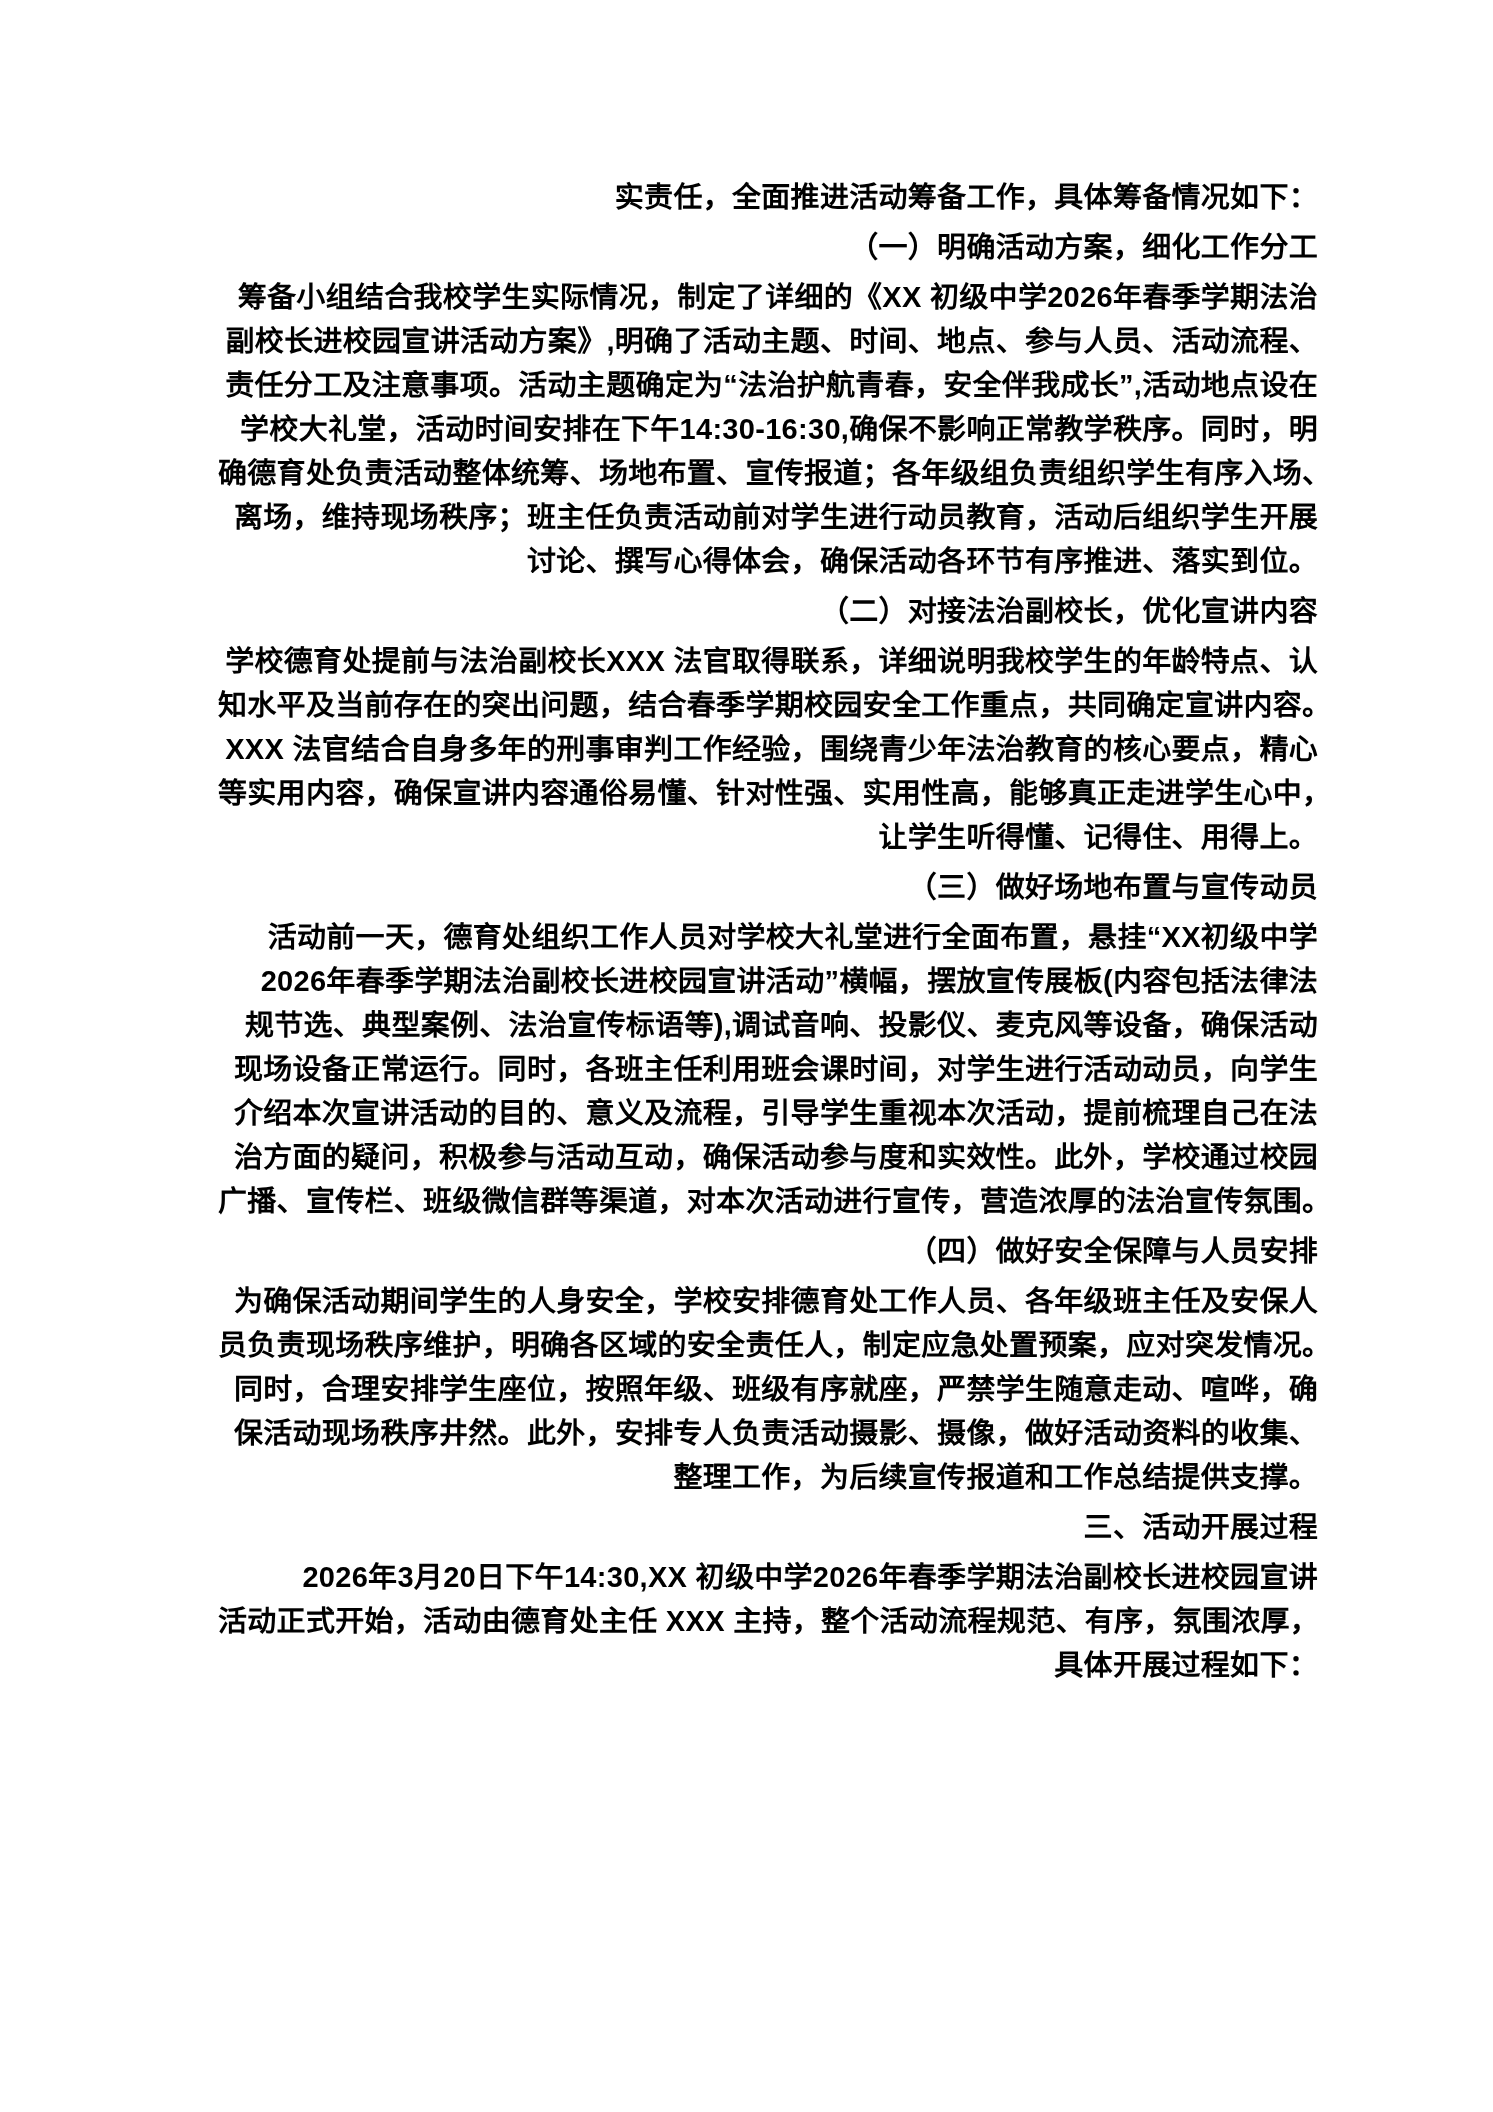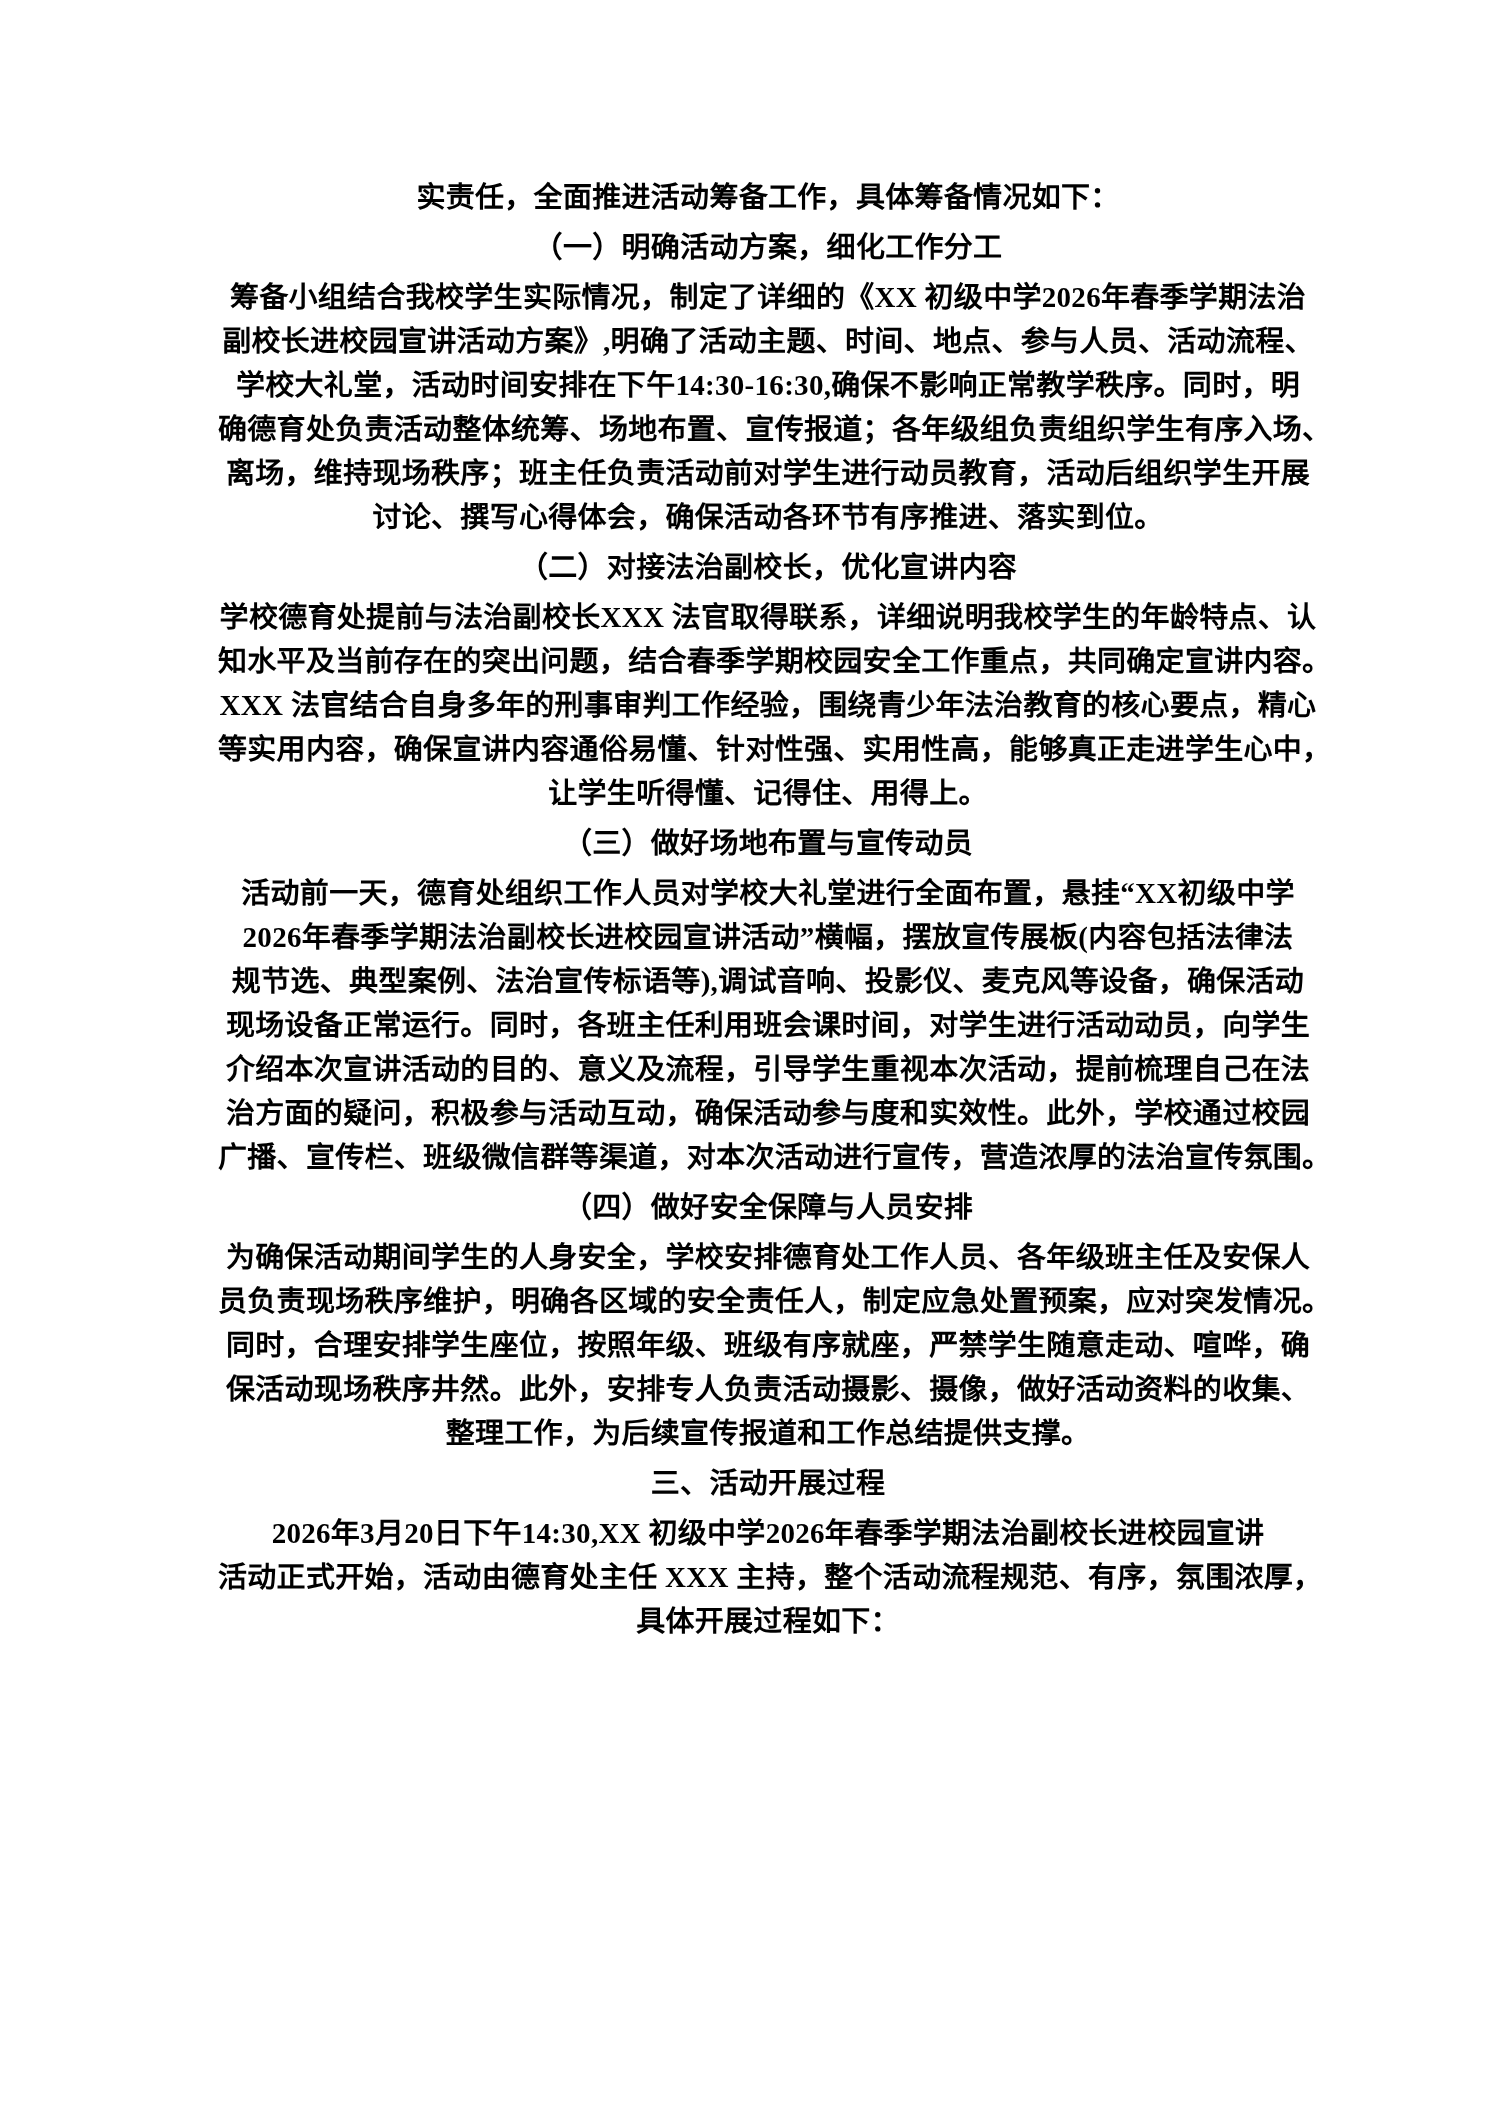--- a/index.html
+++ b/index.html
@@ -23,39 +23,39 @@
     font-family: "Liberation Sans", sans-serif;
     font-size: 29px;
     font-weight: 600;
   }
   .block + .block {
     margin-top: 6px;
   }
   .line {
     line-height: 44px;
     white-space: nowrap;
-    text-align: center;
+    text-align: right;
     letter-spacing: 0.3px;
-    font-family: Liberation Serif, serif;
   }
 </style>
 </head>
 <body>
 
 <div class="page">
   <div class="content" id="doc-content">
       <div class="block paragraph">
         <div class="line">实责任，全面推进活动筹备工作，具体筹备情况如下：</div>
       </div>
       <div class="block heading">
         <div class="line">（一）明确活动方案，细化工作分工</div>
       </div>
       <div class="block paragraph">
         <div class="line">筹备小组结合我校学生实际情况，制定了详细的《XX 初级中学2026年春季学期法治</div>
         <div class="line">副校长进校园宣讲活动方案》,明确了活动主题、时间、地点、参与人员、活动流程、</div>
+        <div class="line">责任分工及注意事项。活动主题确定为“法治护航青春，安全伴我成长”,活动地点设在</div>
         <div class="line">学校大礼堂，活动时间安排在下午14:30-16:30,确保不影响正常教学秩序。同时，明</div>
         <div class="line">确德育处负责活动整体统筹、场地布置、宣传报道；各年级组负责组织学生有序入场、</div>
         <div class="line">离场，维持现场秩序；班主任负责活动前对学生进行动员教育，活动后组织学生开展</div>
         <div class="line">讨论、撰写心得体会，确保活动各环节有序推进、落实到位。</div>
       </div>
       <div class="block heading">
         <div class="line">（二）对接法治副校长，优化宣讲内容</div>
       </div>
       <div class="block paragraph">
         <div class="line">学校德育处提前与法治副校长XXX 法官取得联系，详细说明我校学生的年龄特点、认</div>

